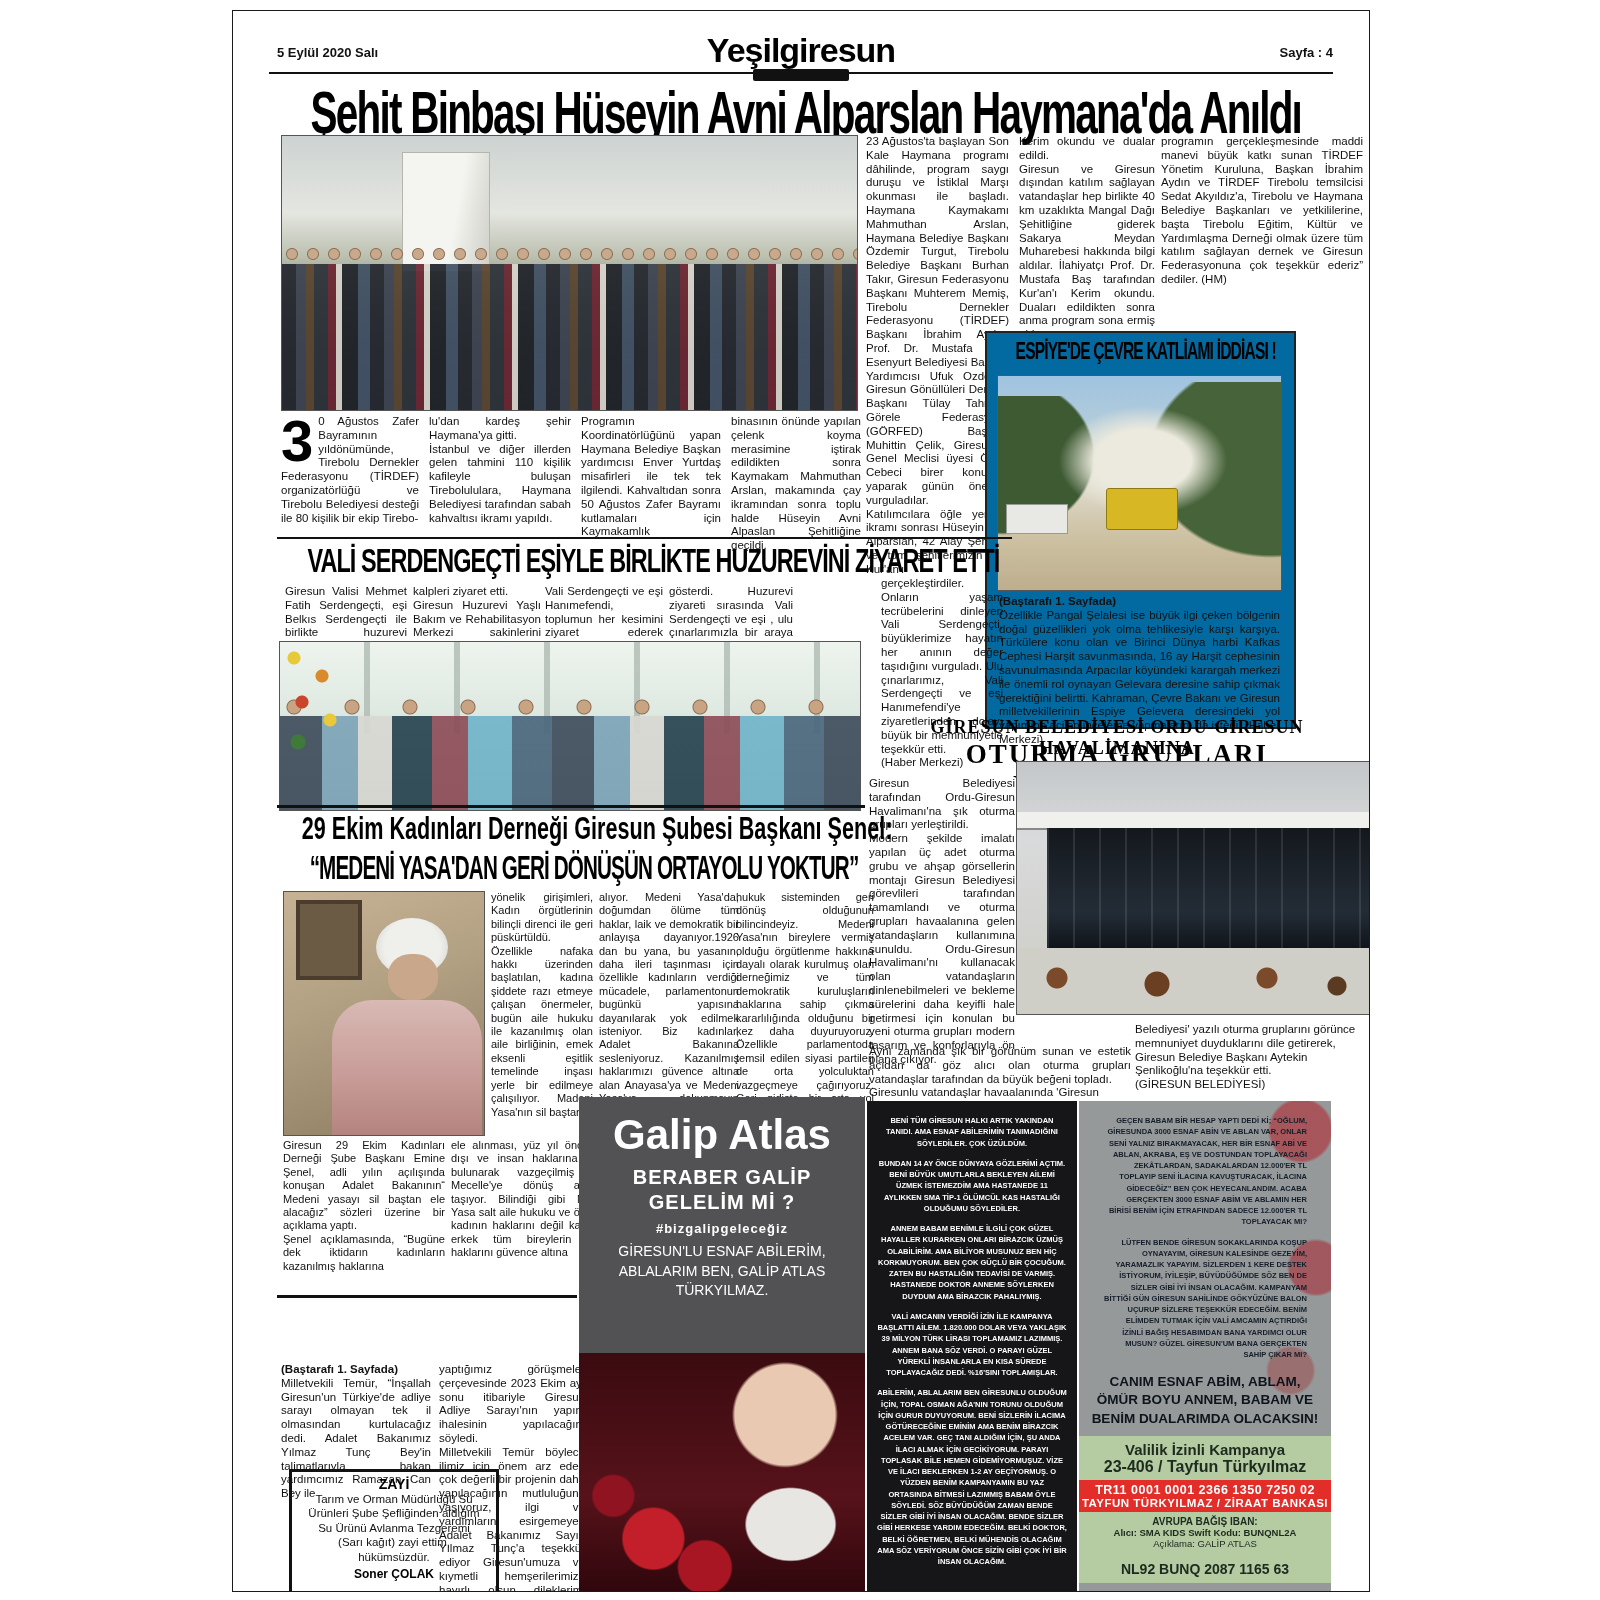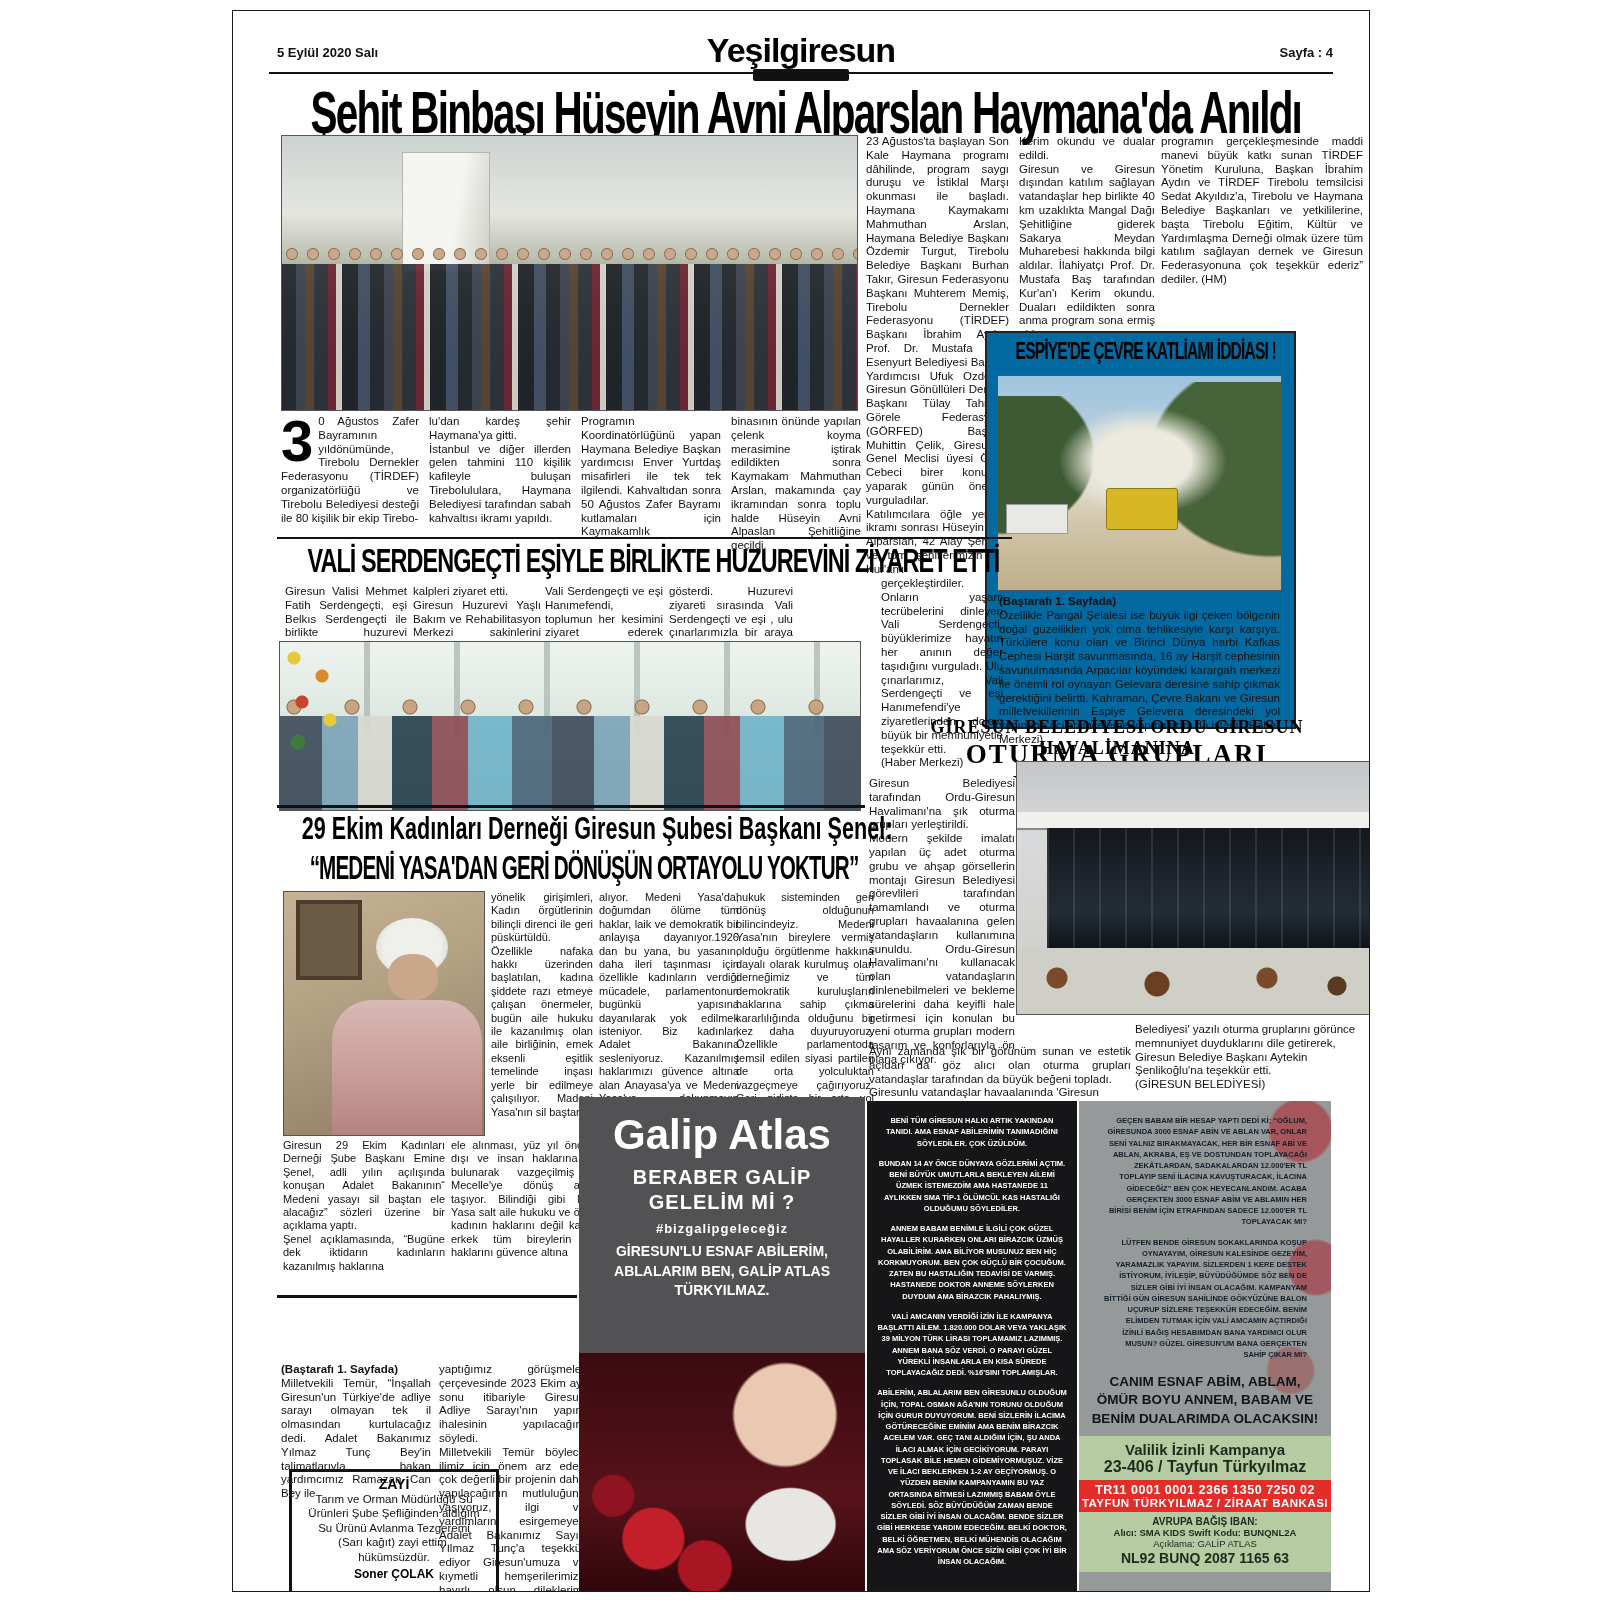--- a/index.html
+++ b/index.html
@@ -94,39 +94,39 @@
   #adl2{left:206px;top:1352px;width:146px;height:212px;}
   #zayi{left:56px;top:1458px;width:172px;height:114px;border:3px solid #111;text-align:center;padding:4px 16px;}
   #zayi-title{font-size:14px;font-weight:bold;color:#000;}
   #zayi-body{font-size:11.5px;line-height:1.25;color:#111;}
   #zayi-sig{font-size:12px;font-weight:bold;margin-top:3px;color:#000;}
   
   #ad-left{left:346px;top:1086px;width:286px;height:494px;background:#525254;color:#fff;text-align:center;}
   #ad-title{margin-top:14px;font-size:42px;font-weight:bold;letter-spacing:0;}
   #ad-line1{margin-top:6px;font-size:20px;font-weight:bold;letter-spacing:1px;line-height:1.25;padding:0 30px;}
   #ad-hash{margin-top:6px;font-size:13px;font-weight:bold;letter-spacing:1px;}
-  #ad-line2{margin-top:6px;font-size:14px;font-weight:bold;line-height:1.4;padding:0 26px;}
+  #ad-line2{margin-top:6px;font-size:14px;font-weight:normal;line-height:1.4;padding:0 26px;}
   #ad-baby{position:absolute;left:0;right:0;bottom:0;height:238px;background:radial-gradient(circle at 72% 26%,#e9c9b2 0 50px,rgba(233,201,178,0) 53px),radial-gradient(ellipse at 74% 72%,#e8e6e2 0 44px,rgba(232,230,226,0) 46px),radial-gradient(circle at 26% 78%,#c21f2a 0 30px,rgba(194,31,42,0) 32px),radial-gradient(circle at 44% 90%,#a81623 0 26px,rgba(168,22,35,0) 28px),radial-gradient(circle at 12% 60%,#8f1320 0 20px,rgba(143,19,32,0) 22px),linear-gradient(180deg,#3a0b10,#57121a 60%,#2f070c);}
   #ad-mid{left:634px;top:1090px;width:210px;height:490px;background:#161618;color:#fff;padding:14px 10px;box-sizing:border-box;}
   .adp{font-size:7.5px;font-weight:bold;line-height:1.5;text-align:center;margin:0 0 9px 0;white-space:pre-line;}
   #ad-right{left:846px;top:1090px;width:252px;height:490px;background:radial-gradient(circle at 88% 6%,rgba(180,30,40,.55) 0 30px,rgba(180,30,40,0) 33px),radial-gradient(circle at 94% 34%,rgba(170,25,35,.5) 0 26px,rgba(170,25,35,0) 29px),radial-gradient(circle at 84% 55%,rgba(160,60,60,.45) 0 22px,rgba(160,60,60,0) 25px),#96999a;color:#141f2b;}
   #ad-right .adp{color:#141f2b;padding:0 24px;text-align:right;}
   #ad-right-top{padding-top:14px;}
   #ad-canim{font-size:13.5px;font-weight:bold;text-align:center;color:#0d141c;line-height:1.35;padding:4px 12px 8px;}
   #ad-green1{background:#b5cba2;text-align:center;padding:5px 0 4px;}
   #ad-green1 .g1a{font-size:15px;font-weight:bold;color:#1d2a1e;}
   #ad-green1 .g1b{font-size:16px;font-weight:bold;color:#1d2a1e;}
   #ad-red{background:#e22d28;color:#fff;text-align:center;padding:3px 0 3px;}
   #ad-red .r1{font-size:12.5px;font-weight:bold;letter-spacing:.5px;}
   #ad-red .r2{font-size:11.5px;font-weight:bold;letter-spacing:.5px;}
   #ad-green2{background:#b5cba2;text-align:center;padding:4px 0 6px;color:#1d2a1e;}
   #ad-green2 .g2t{font-size:10px;font-weight:bold;}
   #ad-green2 .g2a{font-size:9.5px;font-weight:bold;}
   #ad-green2 .g2b{font-size:9.5px;}
-  #ad-green2 .g2i{font-size:14px;font-weight:bold;margin-top:1px;}
+  #ad-green2 .g2i{font-size:14px;font-weight:bold;margin-top:12px;}
 </style>
 </head>
 <body>
 
 <div class="sheet">
 
   <div class="abs" id="date">5 Eylül 2020 Salı</div>
   <div class="abs" id="pagelabel">Sayfa : 4</div>
   <div class="rule" id="hrule"></div>
   <div class="abs" id="masthead"><span>Yeşilgiresun</span></div>

